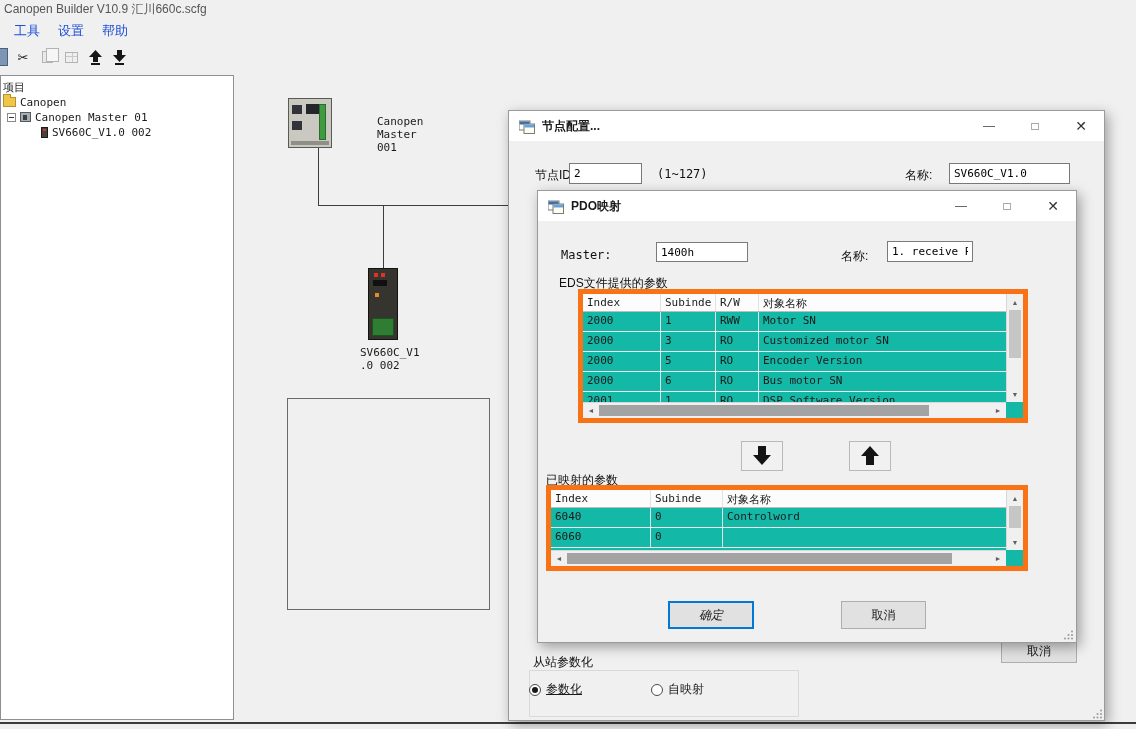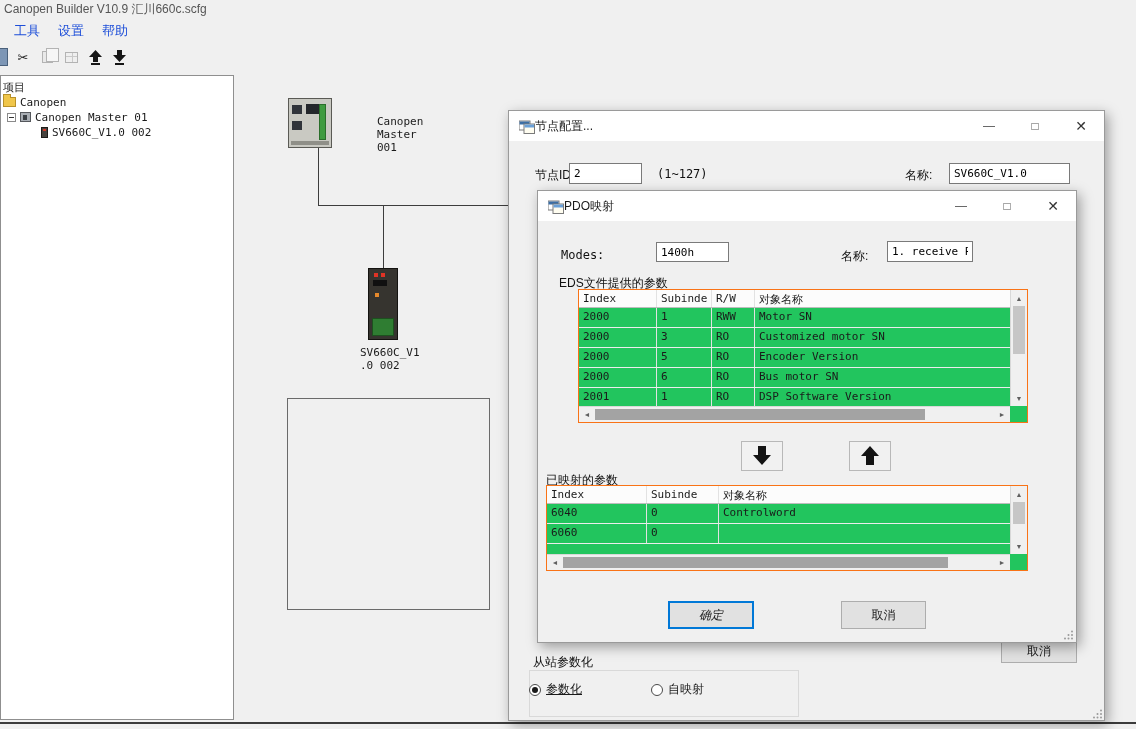--- a/index.html
+++ b/index.html
@@ -49,37 +49,37 @@
   .s-disp { position:absolute; left:4px; top:11px; width:14px; height:6px; background:#101010; }
   .s-dot { position:absolute; left:6px; top:24px; width:4px; height:4px; background:#e6892b; }
   .s-conn { position:absolute; left:3px; bottom:3px; width:22px; height:18px; background:#2f7d32; border:1px solid #1d511f; }
   .empty-box { position:absolute; left:287px; top:398px; width:203px; height:212px; border:1px solid #6a6a6a; }
   .bottom-line { position:absolute; left:0; top:722px; width:1136px; height:2px; background:#3c3c3c; }
 
   
   .dialog { position:absolute; background:#f0f0f0; border:1px solid #9a9a9a; box-shadow:3px 4px 12px rgba(0,0,0,.35); }
   .dlg-titlebar { position:absolute; left:0; top:0; right:0; height:30px; background:#fff; display:flex; align-items:center; }
   .dlg-icon { margin-left:10px; width:16px; height:15px; flex:0 0 auto; }
-  .dlg-title { font-size:12px; color:#1a1a1a; }
+  .dlg-title { margin-left:7px; font-size:12px; color:#1a1a1a;font-weight:bold; }
   .win-btns { position:absolute; right:0; top:0; height:30px; display:flex; }
   .win-btn { width:46px; height:30px; display:flex; align-items:center; justify-content:center; font-size:12px; color:#555; cursor:default; }
   .win-btn.close { color:#333; font-size:14px; }
 
   .lbl { position:absolute; font-size:12px; color:#111; white-space:nowrap; }
   .textbox { position:absolute; background:#fff; border:1px solid #7a7a7a; font:11px "DejaVu Sans Mono","Liberation Mono",monospace; padding:2px 4px; outline:none; }
   .btn { position:absolute; background:#e1e1e1; border:1px solid #adadad; font-size:12px; display:flex; align-items:center; justify-content:center; cursor:default; }
   .btn.primary { border:2px solid #0078d7; background:#e5f1fb00; background:#e1e1e1;font-style:italic; }
 
   .groupbox { position:absolute; border:1px solid #d9d9d9; }
   .radio { width:12px; height:12px; border:1px solid #4a4a4a; border-radius:50%; background:#fff; display:inline-block; position:relative; flex:0 0 auto; }
   .radio.checked::after { content:""; position:absolute; left:2px; top:2px; width:6px; height:6px; border-radius:50%; background:#1a1a1a; }
   .radio-row { position:absolute; display:flex; align-items:center; gap:5px; font-size:12px; }
 
   
-  .tbl { position:absolute; background:#22c55e; border:1px solid #f97316;padding-left:9px; }
+  .tbl { position:absolute; background:#14b8a6; border:5px solid #f97316;padding-left:9px; }
   .tbl-rows { position:absolute; left:0; top:0; right:17px; bottom:16px; overflow:hidden; }
   .trow2 { display:flex; height:20px; border-bottom:1px solid #ececec; }
   .trow2.thead { height:18px; border-bottom:1px solid #bdbdbd; background:#fcfcfc; }
   .cell { border-right:1px solid #e2e2e2; padding:2px 4px 0 4px; font:11px "DejaVu Sans Mono","Liberation Mono",monospace; white-space:nowrap; overflow:hidden; }
   .eds-c0 { width:78px; } .eds-c1 { width:55px; } .eds-c2 { width:43px; } .eds-c3 { flex:1; border-right:none; }
   .map-c0 { width:100px; } .map-c1 { width:72px; } .map-c2 { flex:1; border-right:none; }
 
   .vscroll { position:absolute; right:0; top:0; width:17px; bottom:16px; background:#f0f0f0; border-left:1px solid #d8d8d8; }
   .hscroll { position:absolute; left:0; right:17px; bottom:0; height:16px; background:#f0f0f0; border-top:1px solid #d8d8d8; }
   .sarr { position:absolute; width:16px; height:16px; display:flex; align-items:center; justify-content:center; font-size:7px; color:#606060; }
@@ -228,22 +228,22 @@
           <rect x="5.5" y="5.5" width="9.5" height="3" fill="#6aa0d8"></rect>
       </svg>
       <span class="dlg-title">PDO映射</span>
       <div class="win-btns">
         <span class="win-btn">—</span>
         <span class="win-btn">□</span>
         <span class="win-btn close">✕</span>
       </div>
     </div>
 
-    <span class="lbl mono" style="left:23px; top:57px;">Modes:</span>
-    <input class="textbox" style="left: 118px; top: 51px; width: 73px; height: 20px;" value="1400h">
+    <span class="lbl mono" style="left:23px; top:57px;">Master:</span>
+    <input class="textbox" style="left: 118px; top: 51px; width: 92px; height: 20px;" value="1400h">
     <span class="lbl" style="left:303px; top:57px;">名称:</span>
     <input class="textbox" style="left: 349px; top: 50px; width: 86px; height: 21px;" value="1. receive PD">
 
     <span class="lbl" style="left:21px; top:84px;">EDS文件提供的参数</span>
 
     <div class="tbl" style="left:40px; top:98px; width:450px; height:134px;">
       <div class="tbl-rows">
         <div class="trow2 thead">
           <div class="cell eds-c0">Index</div>
           <div class="cell eds-c1">Subinde</div>

